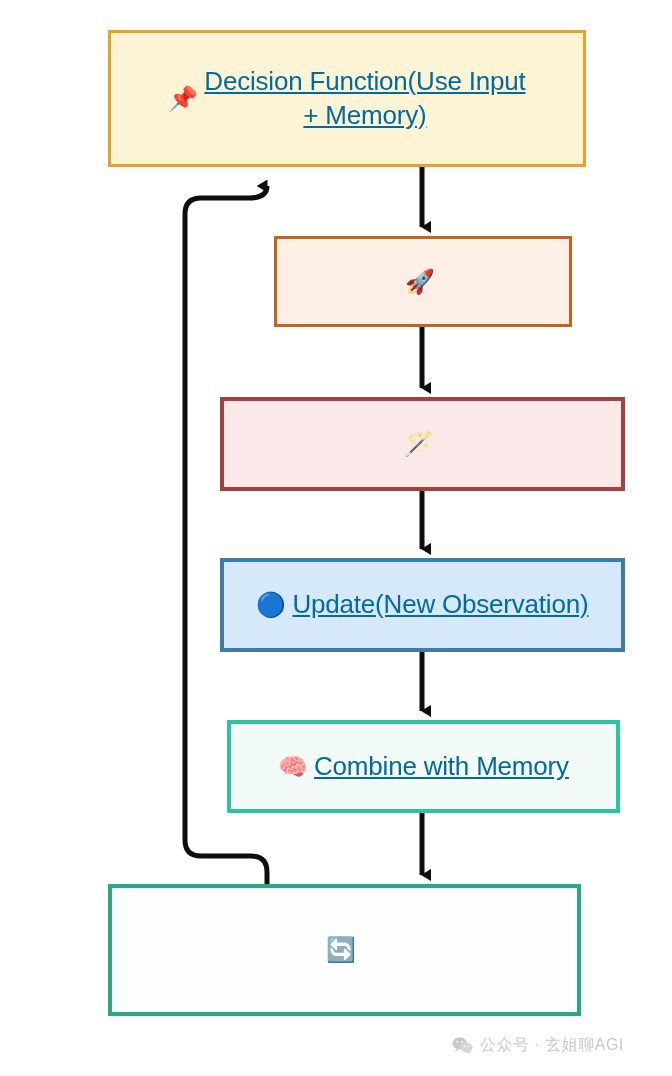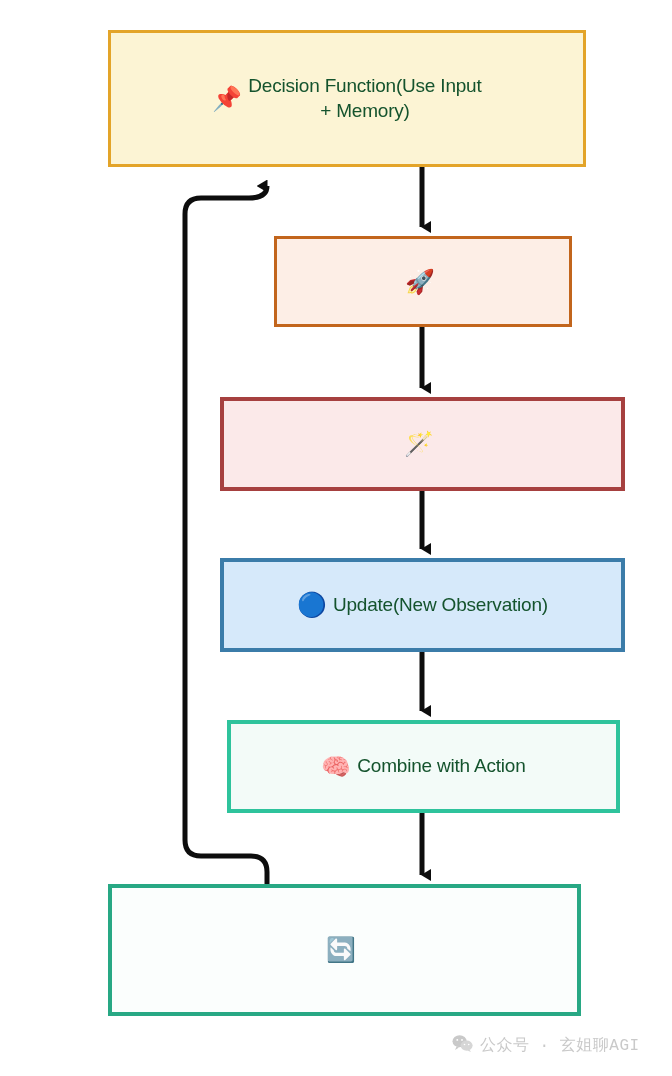--- a/index.html
+++ b/index.html
@@ -32,24 +32,25 @@
     align-items: center;
     justify-content: center;
     text-align: center;
     border-style: solid;
     line-height: 1.30;
     padding: 6px 14px;
     z-index: 2;
   }
   .node .node-label {
     display: inline;
-    font-size: 19px;
+    font-size: 26px;
     letter-spacing: -0.2px;
-    color: #14532d;
+    color: #0369a1;
     white-space: pre-wrap;
+    text-decoration: underline;
   }
   .node .node-emoji {
     font-size: 24px;
     margin-right: 6px;
     line-height: 1;
   }
 
   
   #node-decision {
     left: 108px;  top: 30px;   width: 478px; height: 137px;
@@ -87,27 +88,26 @@
     border-color: #28a884;
     border-width: 4px;
   }
 
   
   #watermark {
     position: absolute;
     left: 452px;
     top: 1035px;
     display: flex;
-    align-items: flex-start;
+    align-items: center;
     gap: 7px;
     color: #c9c9c9;
     font-size: 16px;
     letter-spacing: 0.5px;
     z-index: 3;
-    font-family: Liberation Mono, monospace;
   }
   #watermark .wm-text { color: #c9c9c9; }
   .wechat-icon { display: block; }
 </style>
 </head>
 <body>
 
 <div id="canvas">
 
   <svg class="flow-svg" viewBox="0 0 672 1076">
@@ -147,21 +147,21 @@
     <span class="node-emoji">🪄</span>
   </div>
 
   <div class="node" id="node-input">
     <span class="node-emoji">🔵</span>
     <span class="node-label">Update(New Observation)</span>
   </div>
 
   <div class="node" id="node-combine">
     <span class="node-emoji">🧠</span>
-    <span class="node-label">Combine with Action</span>
+    <span class="node-label">Combine with Memory</span>
   </div>
 
   <div class="node" id="node-update">
     <span class="node-emoji">🔄</span>
   </div>
 
   <div id="watermark">
     <svg class="wechat-icon" width="21" height="17" viewBox="0 0 21 17">
       <ellipse cx="7.6" cy="6.2" rx="7.1" ry="6.0" fill="#c9c9c9"></ellipse>
       <polygon points="4.6,11.4 3.0,15.0 7.0,12.6" fill="#c9c9c9"></polygon>

